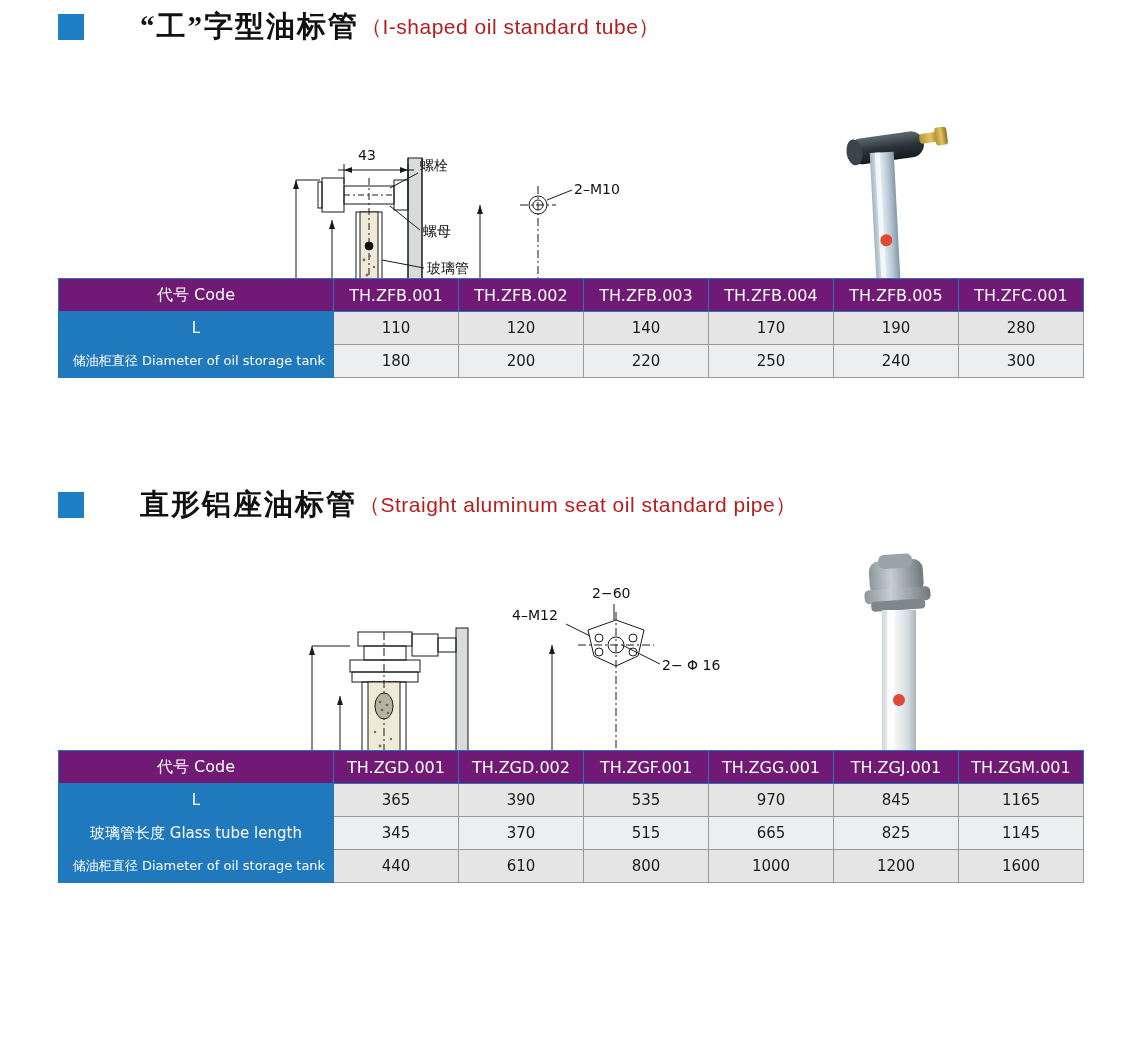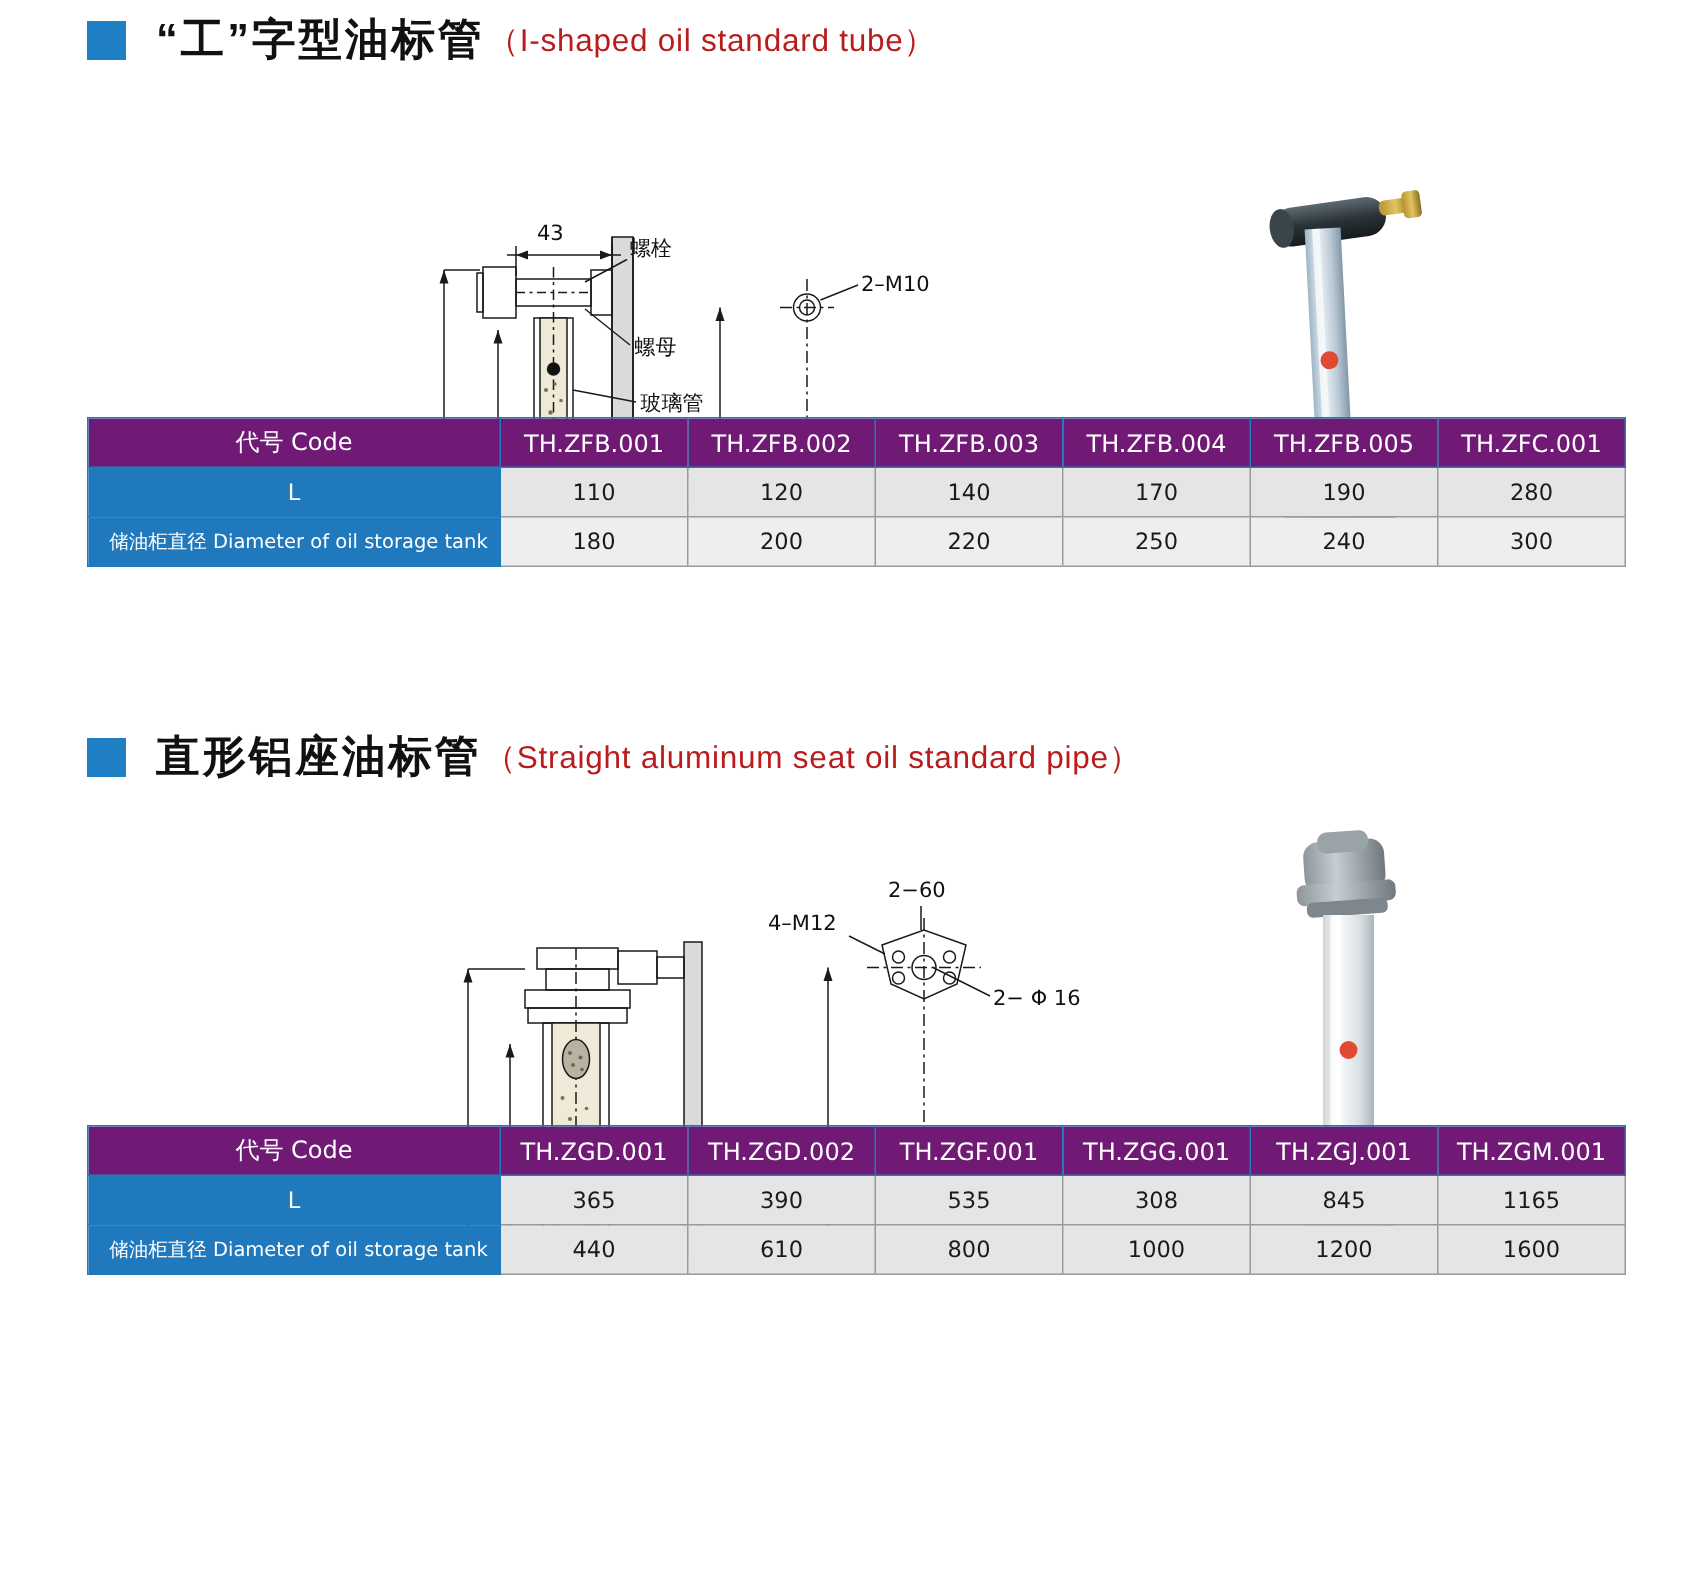--- a/index.html
+++ b/index.html
@@ -15,21 +15,22 @@
   #section-1{top:0;}
   #section-2{top:478px;}
 
   
   .heading{display:flex;align-items:center;padding-left:58px;height:54px;}
   .heading .bullet{
     width:26px;height:26px;background:#1f7fc4;margin-right:20px;flex:0 0 auto;
   }
   .heading .title-cn{
     font-size:29px;font-weight:bold;letter-spacing:2px;color:#111;
-    font-family:Liberation Sans, sans-serif;
+    font-family:Liberation Serif, serif;
+    margin-left:36px;
   }
   .heading .title-en{
     font-size:21px;color:#b91c1c;letter-spacing:.5px;margin-left:2px;
     font-family:"Liberation Sans",sans-serif;
   }
 
   
   .drawing{position:relative;height:300px;}
   #drawing-2{height:296px;}
 
@@ -419,23 +420,32 @@
       <td class="hdr-cell col-val">TH.ZGF.001</td>
       <td class="hdr-cell col-val">TH.ZGG.001</td>
       <td class="hdr-cell col-val">TH.ZGJ.001</td>
       <td class="hdr-cell col-val">TH.ZGM.001</td>
     </tr>
     <tr>
       <td class="row-label">L</td>
       <td class="val">365</td>
       <td class="val">390</td>
       <td class="val">535</td>
-      <td class="val">308</td>
+      <td class="val">970</td>
       <td class="val">845</td>
       <td class="val">1165</td>
+    </tr>
+    <tr>
+      <td class="row-label">玻璃管长度 Glass tube length</td>
+      <td class="val alt">345</td>
+      <td class="val alt">370</td>
+      <td class="val alt">515</td>
+      <td class="val alt">665</td>
+      <td class="val alt">825</td>
+      <td class="val alt">1145</td>
     </tr>
     <tr>
       <td class="row-label small">储油柜直径 Diameter of oil storage tank</td>
       <td class="val">440</td>
       <td class="val">610</td>
       <td class="val">800</td>
       <td class="val">1000</td>
       <td class="val">1200</td>
       <td class="val">1600</td>
     </tr>

